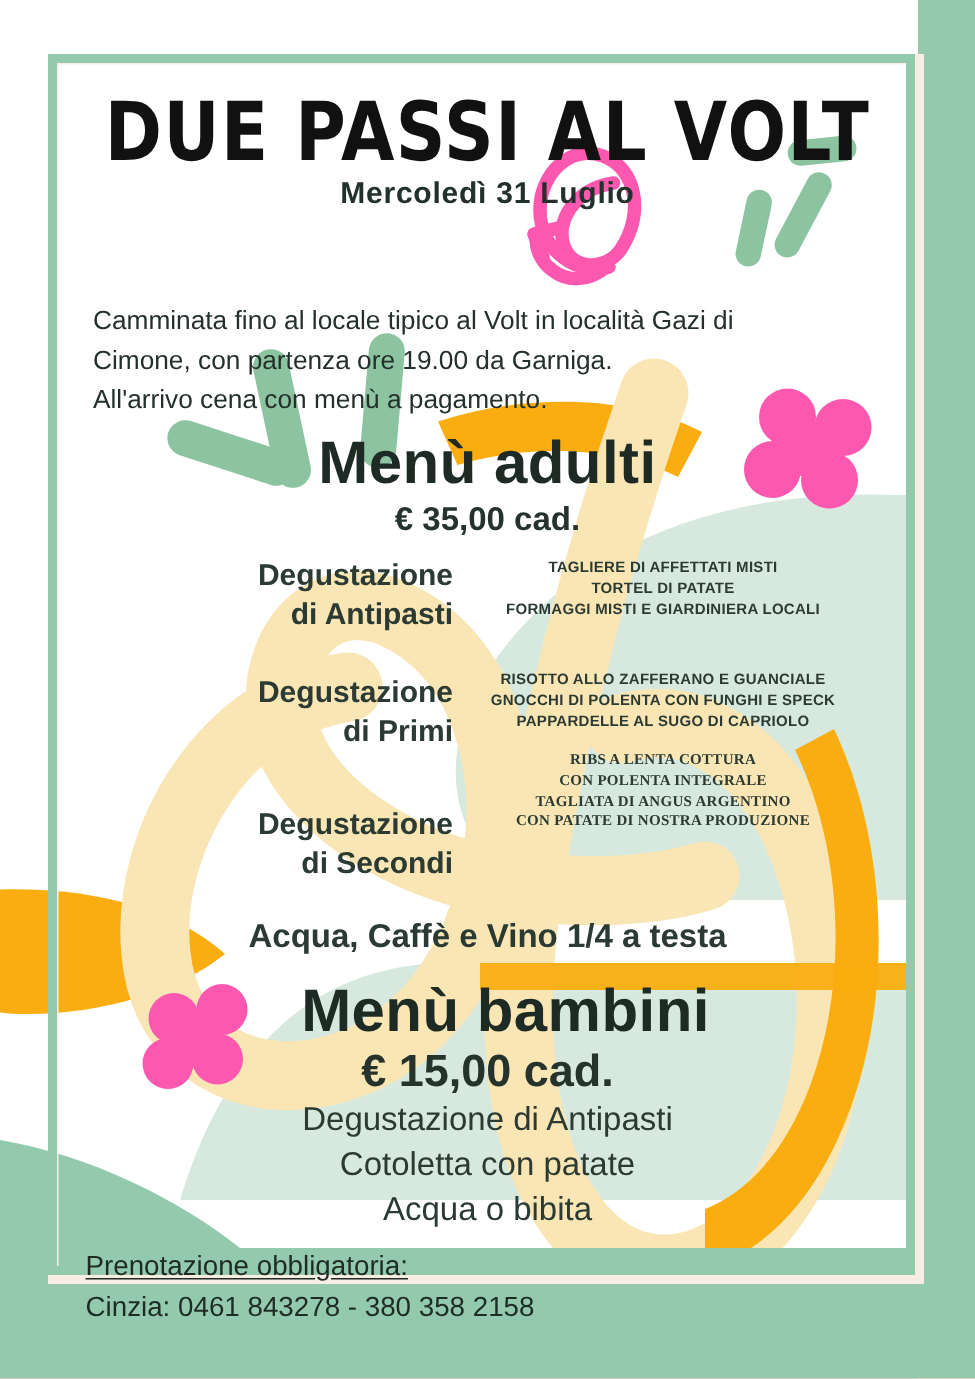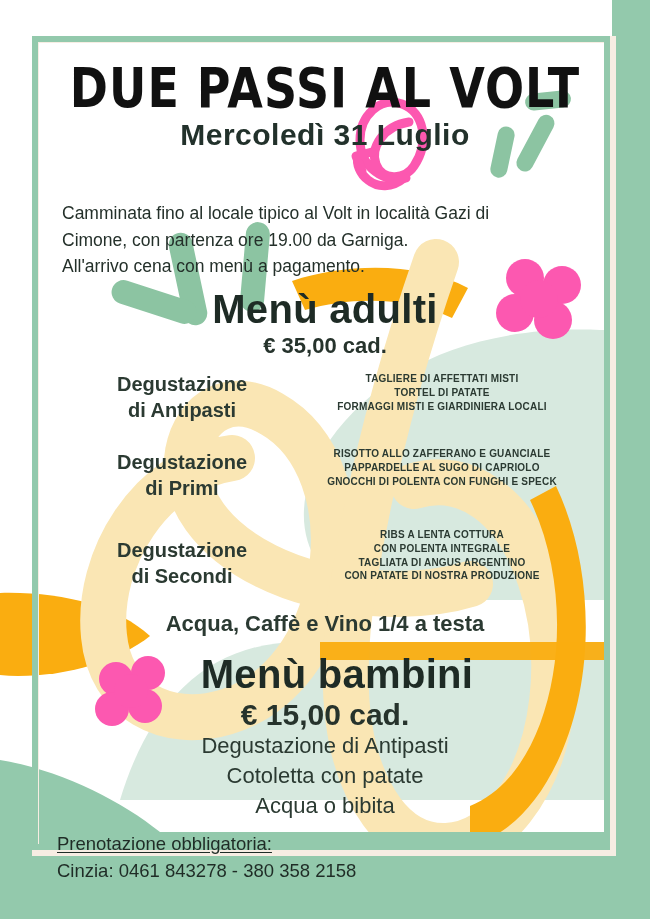--- a/index.html
+++ b/index.html
@@ -21,46 +21,46 @@
   svg.art{position:absolute;left:0;top:0;width:650px;height:919px;}
 
   
   .txt{position:absolute;color:#2e3a34;}
 
   #title{left:0;right:0;top:56px;text-align:center;
          font-family:"DejaVu Sans",sans-serif;font-weight:bold;
          font-size:46px;letter-spacing:1px;color:#111111;
          transform:scaleY(1.18);transform-origin:center top;}
   #subtitle{left:0;right:0;top:118px;text-align:center;
-            font-weight:bold;font-size:30px;color:#22312b;letter-spacing:.5px;}
+            font-weight:bold;font-size:20px;color:#22312b;letter-spacing:.5px;}
 
   #intro{left:62px;top:200px;width:530px;font-size:17.5px;line-height:1.52;
          color:#24302a;}
   #intro span{display:block;}
 
   #h-adulti{left:0;right:0;top:287px;text-align:center;font-weight:bold;
             font-size:40px;color:#1e2b25;letter-spacing:.3px;}
   #p-adulti{left:0;right:0;top:333px;text-align:center;font-weight:bold;
             font-size:22px;color:#26332c;}
 
   #h-bambini{left:0;right:0;top:652px;text-align:center;font-weight:bold;
              font-size:40px;color:#1e2b25;letter-spacing:.3px;padding-left:24px;}
   #p-bambini{left:0;right:0;top:698px;text-align:center;font-weight:bold;
              font-size:30px;color:#26332c;}
 
-  .course{position:absolute;left:62px;width:240px;text-align:center;
+  .course{position:absolute;left:62px;width:240px;text-align:right;
           font-weight:bold;font-size:20px;line-height:1.28;color:#2b3a32;}
   .dishes{position:absolute;left:272px;width:340px;text-align:center;
           font-weight:bold;font-size:10px;line-height:1.38;color:#2b3a32;
           letter-spacing:.2px;}
   .dishes span{display:block;}
 
   #c1{top:372px;} #d1{top:372px;}
   #c2{top:450px;} #d2{top:447px;}
-  #c3{top:538px;} #d3{top:528px;}
+  #c3{top:538px;} #d3{top:500px;font-family:Liberation Serif, serif;}
 
   #drinks{left:0;right:0;top:611px;text-align:center;font-weight:bold;
           font-size:22px;color:#2b3a32;}
 
   .kid-line{position:absolute;left:0;right:0;text-align:center;
             font-weight:normal;font-size:22px;color:#2b3a32;}
   #k1{top:733px;} #k2{top:763px;} #k3{top:793px;}
 
   #booking-label{left:57px;top:833px;font-size:18.5px;color:#1f2c26;
                  text-decoration:underline;text-underline-offset:2px;}
@@ -173,22 +173,22 @@
     <span>TORTEL DI PATATE</span>
     <span>FORMAGGI MISTI E GIARDINIERA LOCALI</span>
   </div>
 
   <div class="course" id="c2">
     <div>Degustazione</div>
     <div>di Primi</div>
   </div>
   <div class="dishes" id="d2">
     <span>RISOTTO ALLO ZAFFERANO E GUANCIALE</span>
+    <span>GNOCCHI DI POLENTA CON FUNGHI E SPECK</span>
     <span>PAPPARDELLE AL SUGO DI CAPRIOLO</span>
-    <span>GNOCCHI DI POLENTA CON FUNGHI E SPECK</span>
   </div>
 
   <div class="course" id="c3">
     <div>Degustazione</div>
     <div>di Secondi</div>
   </div>
   <div class="dishes" id="d3">
     <span>RIBS A LENTA COTTURA</span>
     <span>CON POLENTA INTEGRALE</span>
     <span>TAGLIATA DI ANGUS ARGENTINO</span>

